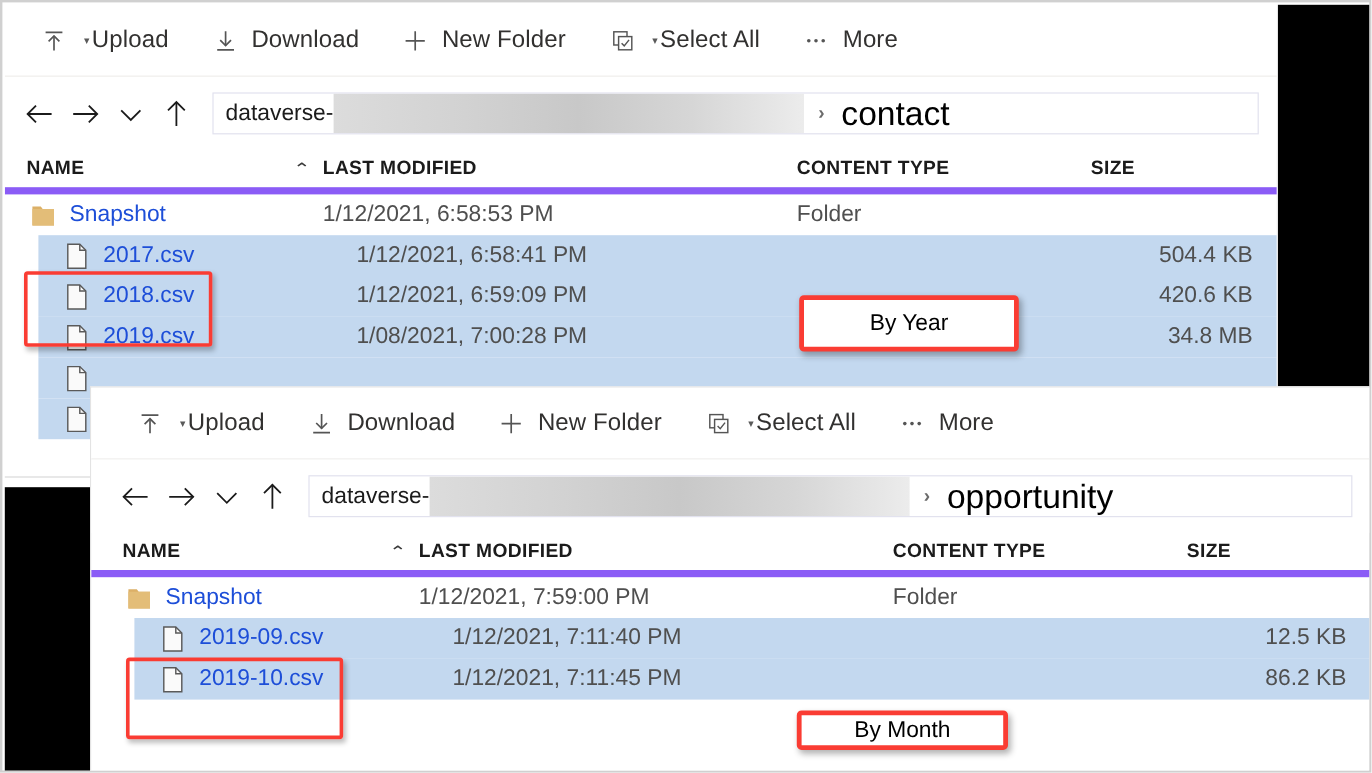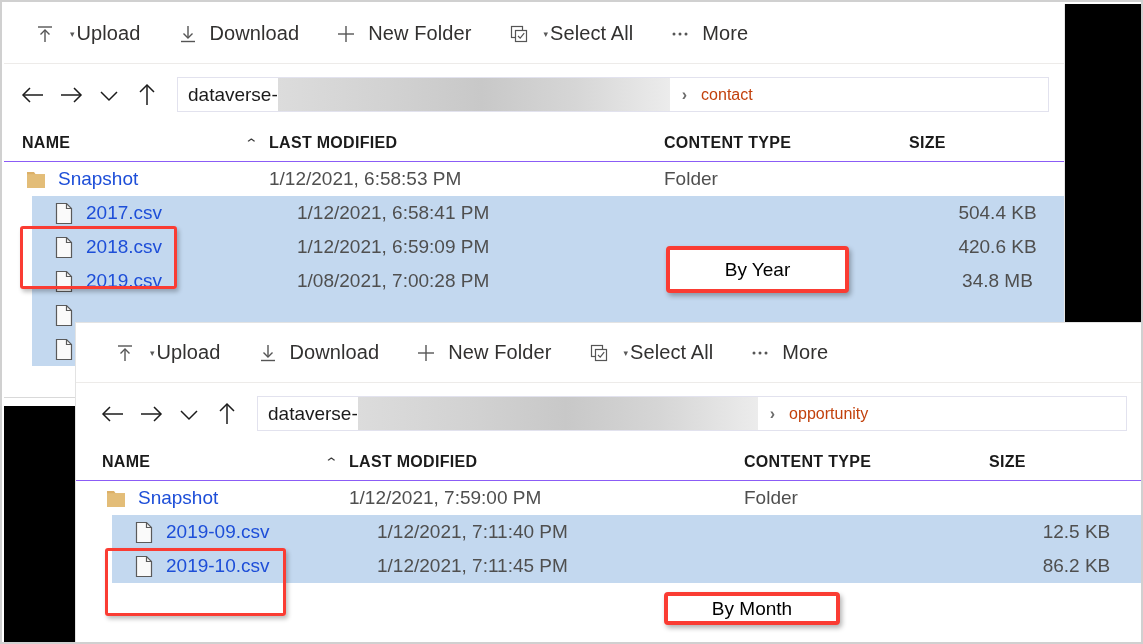--- a/index.html
+++ b/index.html
@@ -137,37 +137,37 @@
     margin-left: 0px;
   }
   .addr-chevron {
     font-size: 16px;
     color: #6b6b6b;
     font-weight: bold;
     padding: 0 14px 0 12px;
     flex: none;
   }
   .addr-leaf {
-    font-size: 16px;
-    color: #c2410c;
+    font-size: 28px;
+    color: #000000;
     white-space: nowrap;
   }
 
   
   .list-head {
     display: flex;
     align-items: center;
     height: 37px;
-    border-bottom: 1px solid #8b5cf6;
+    border-bottom: 6px solid #8b5cf6;
     box-sizing: border-box;
   }
   .col-name    { width: 265px; padding-left: 18px; box-sizing: border-box; display:flex; align-items:center;}
   .col-mod     { width: 395px; box-sizing: border-box; }
   .col-type    { width: 245px; box-sizing: border-box; }
-  .col-size    { flex: 1; box-sizing: border-box; text-align: center; padding-right: 6px;}
+  .col-size    { flex: 1; box-sizing: border-box; text-align: right; padding-right: 20px;}
   .hcell {
     font-size: 16px;
     font-weight: bold;
     color: #1b1b1b;
     letter-spacing: .3px;
   }
   .sort-caret {
     font-size: 13px;
     color: #3a3a3a;
     margin-left: auto;

